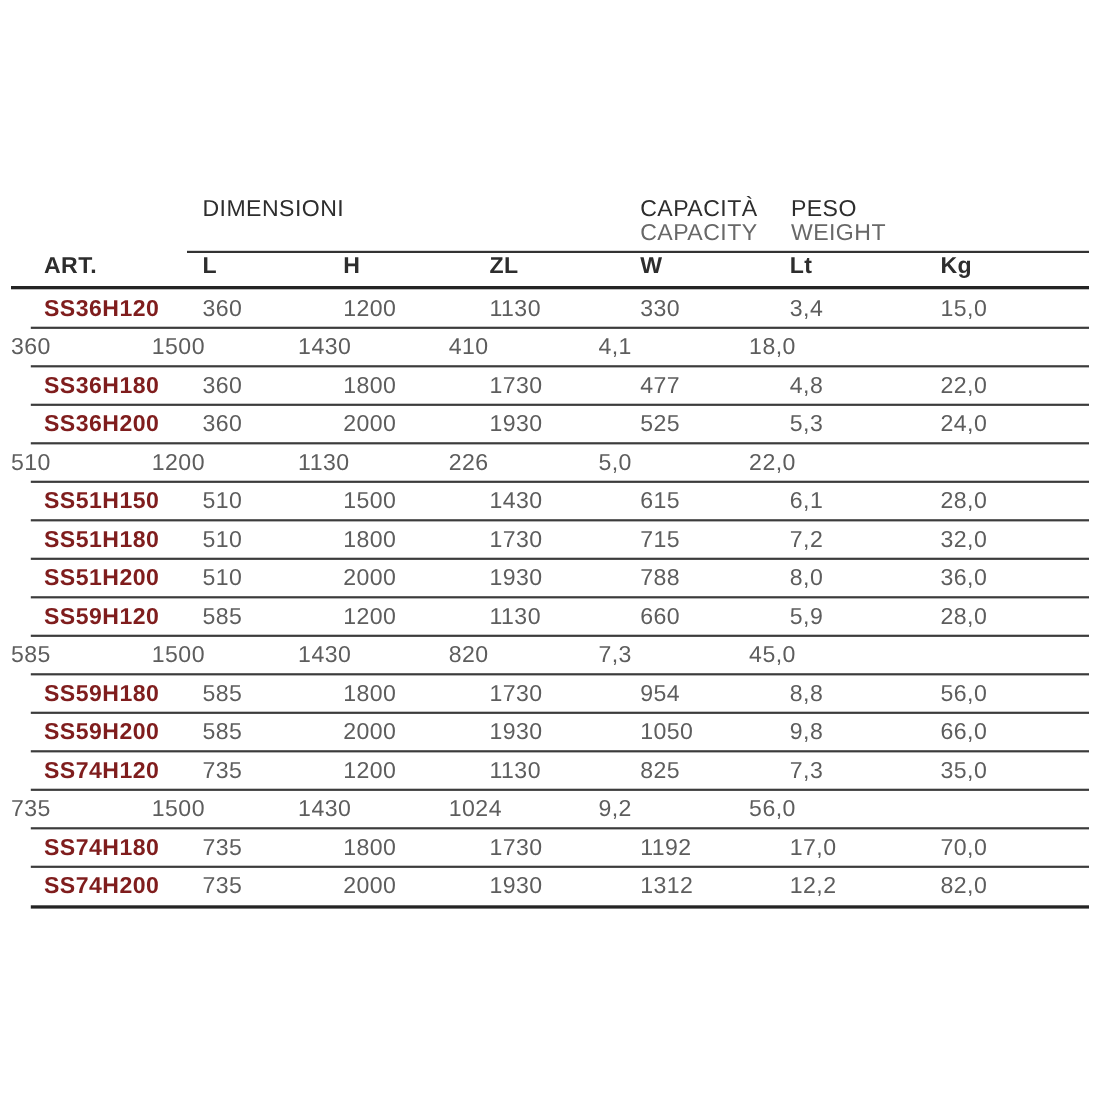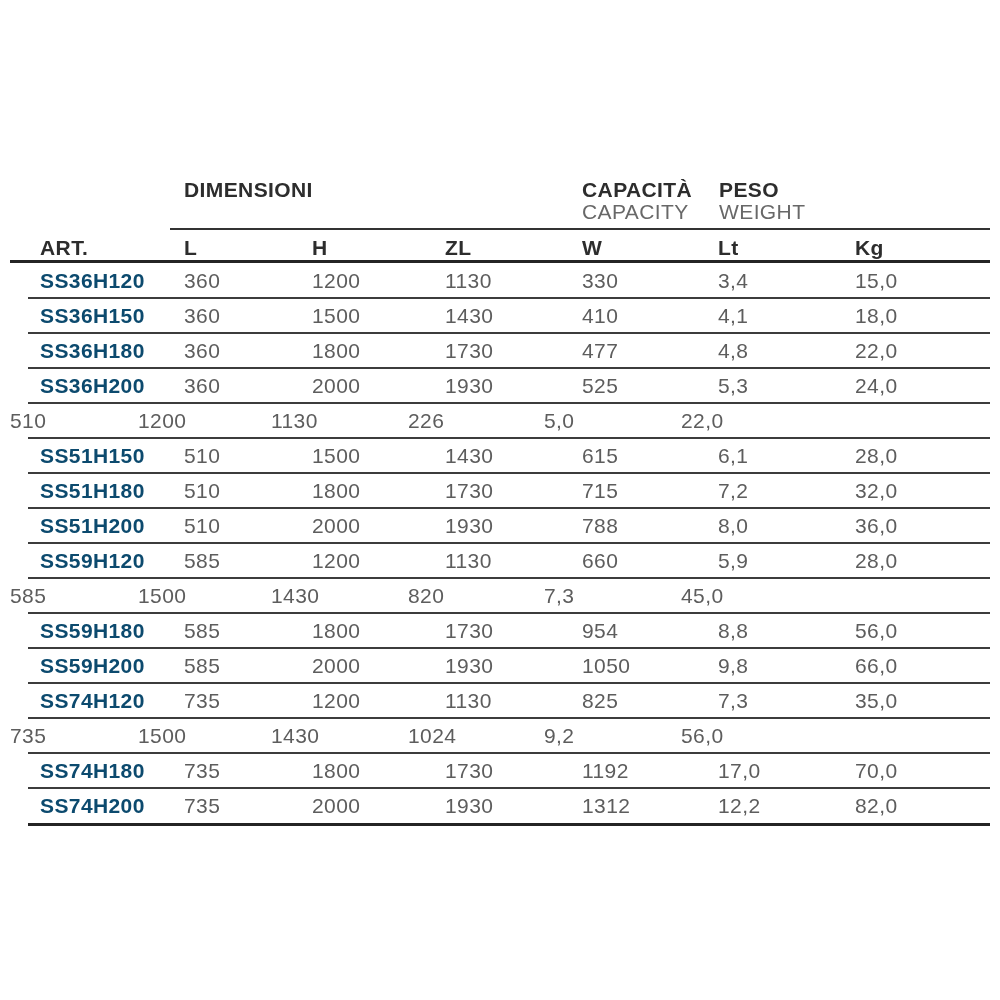--- a/index.html
+++ b/index.html
@@ -34,37 +34,37 @@
     box-sizing: border-box;
   }
   .g-spacer { width: 174px; }
   .g-dim    { width: 398px; }
   .g-resa   { width: 136px; }
   .g-cap    { width: 137px; }
   .g-peso   { width: 135px; }
   .g-title {
     font-size: 21px;
     line-height: 22px;
-    font-weight: 700;
+    font-weight: 400;
     color: #2d2d2d;
   }
   .g-sub {
     font-size: 21px;
     line-height: 22px;
     font-weight: 400;
     color: #686868;
   }
   .group-underline {
     margin-left: 160px;
     height: 2px;
     background: #333333;
   }
   .cols-row {
     display: flex;
-    align-items: flex-end;
+    align-items: flex-start;
     height: 30px;
     font-size: 21px;
     font-weight: 700;
     color: #2d2d2d;
   }
   .header-line {
     height: 3px;
     background: #242424;
   }
   .trow {
@@ -76,21 +76,21 @@
   }
   .trow + .trow::before {
     content: "";
     position: absolute;
     left: 18px;
     right: 0;
     top: -1px;
     height: 2px;
     background: #3c3c3c;
   }
-  .trow .c-art { font-weight: 700; color: #0c4a6e; }
+  .trow .c-art { font-weight: 700; color: #7f1d1d; }
   .trow .cell-val { font-weight: 400; color: #5d5d5d; }
   .bottom-line {
     margin-left: 18px;
     height: 3px;
     background: #242424;
   }
 </style>
 </head>
 <body>
 
@@ -131,21 +131,20 @@
     <div class="cell c-art">SS36H120</div>
     <div class="cell c-l  cell-val">360</div>
     <div class="cell c-h  cell-val">1200</div>
     <div class="cell c-zl cell-val">1130</div>
     <div class="cell c-w  cell-val">330</div>
     <div class="cell c-lt cell-val">3,4</div>
     <div class="cell c-kg cell-val">15,0</div>
   </div>
 
   <div class="trow">
-    <div class="cell c-art">SS36H150</div>
     <div class="cell c-l  cell-val">360</div>
     <div class="cell c-h  cell-val">1500</div>
     <div class="cell c-zl cell-val">1430</div>
     <div class="cell c-w  cell-val">410</div>
     <div class="cell c-lt cell-val">4,1</div>
     <div class="cell c-kg cell-val">18,0</div>
   </div>
 
   <div class="trow">
     <div class="cell c-art">SS36H180</div>

